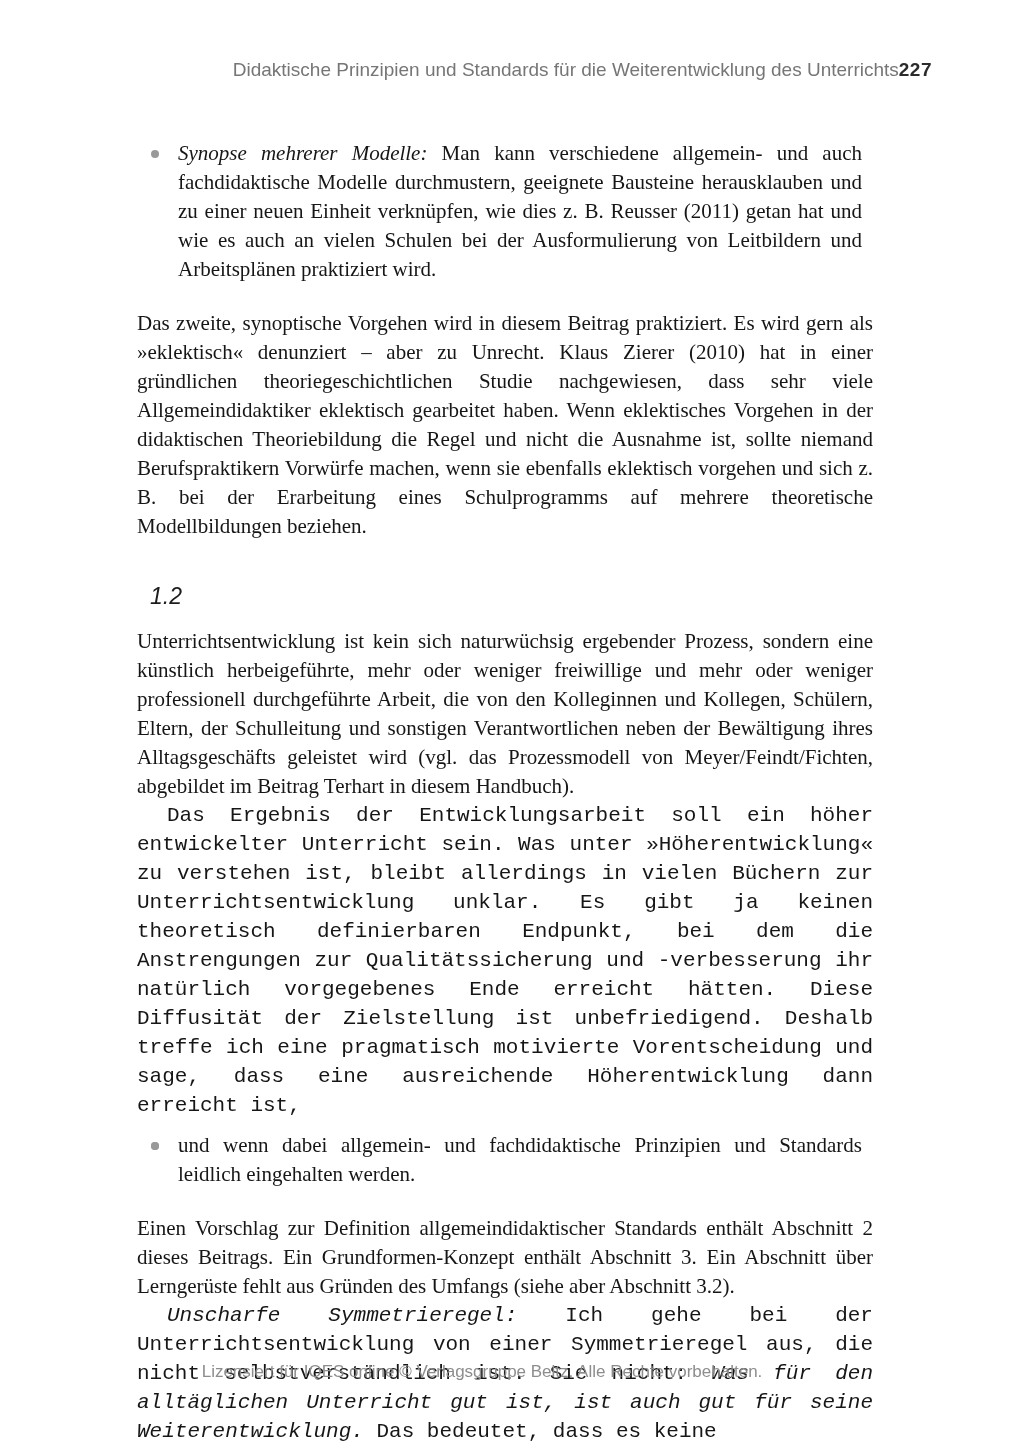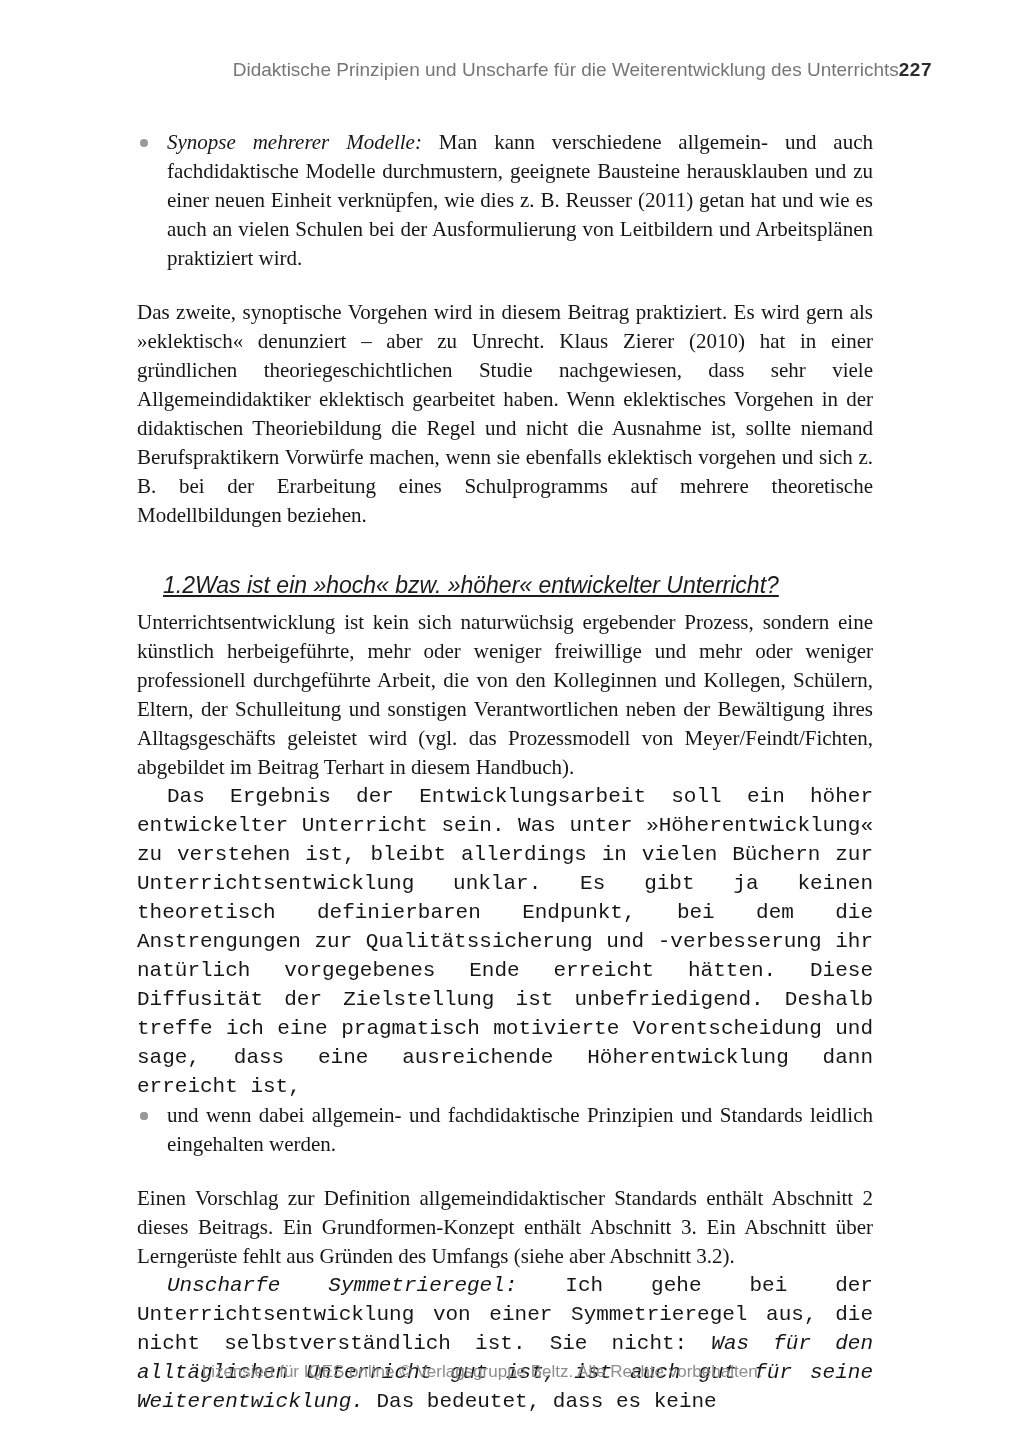--- a/index.html
+++ b/index.html
@@ -54,49 +54,48 @@
   .indent-first {
     text-indent: 30px;
     font-family: Liberation Mono, monospace;
   }
   .lead-italic, .inline-italic {
     font-style: italic;
   }
   
   ul.bullets {
     list-style: none;
-    margin: 0;
+    margin: 11px;
     padding: 0;
   }
   ul.bullets li {
     position: relative;
     padding-left: 30px;
     text-align: justify;
   }
   ul.bullets li .dot {
     position: absolute;
     left: 3px;
     top: 11px;
     width: 8px;
     height: 8px;
     border-radius: 50%;
     background: #999999;
   }
   
   .section-heading {
     display: flex;
     margin-top: 40px;
-    margin-bottom: 8px;
+    margin-bottom: 16px;
     font-family: "Liberation Sans", sans-serif;
     font-style: italic;
     font-size: 23px;
     line-height: 30px;
     color: #1c1c1c;
-    text-align: right;
-    text-decoration: underline;
+    text-align: center;
   }
   .section-heading .section-number {
     flex: 0 0 58px;
   }
   
   .footer-license {
     position: absolute;
     top: 1362px;
     left: 0;
     width: 964px;
@@ -105,37 +104,36 @@
     font-size: 17px;
     color: #8d8d8d;
   }
 </style>
 </head>
 <body>
 
 <div class="page">
 
   <div class="running-head">
-    <span>Didaktische Prinzipien und Unscharfe für die Weiterentwicklung des Unterrichts</span><span class="page-number">227</span>
+    <span>Didaktische Prinzipien und Standards für die Weiterentwicklung des Unterrichts</span><span class="page-number">227</span>
   </div>
 
   <div class="text-column">
 
     <ul class="bullets">
       <li>
         <span class="dot"></span>
         <span class="lead-italic">Synopse mehrerer Modelle:</span><span> Man kann verschiedene allgemein- und auch fachdidaktische Modelle durchmustern, geeignete Bausteine herausklauben und zu einer neuen Einheit verknüpfen, wie dies z. B. Reusser (2011) getan hat und wie es auch an vielen Schulen bei der Ausformulierung von Leitbildern und Arbeitsplänen praktiziert wird.</span>
       </li>
     </ul>
 
     <p class="para-spaced">Das zweite, synoptische Vorgehen wird in diesem Beitrag praktiziert. Es wird gern als »eklektisch« denunziert – aber zu Unrecht. Klaus Zierer (2010) hat in einer gründlichen theoriegeschichtlichen Studie nachgewiesen, dass sehr viele Allgemeindidaktiker eklektisch gearbeitet haben. Wenn eklektisches Vorgehen in der didaktischen Theoriebildung die Regel und nicht die Ausnahme ist, sollte niemand Berufspraktikern Vorwürfe machen, wenn sie ebenfalls eklektisch vorgehen und sich z. B. bei der Erarbeitung eines Schulprogramms auf mehrere theoretische Modellbildungen beziehen.</p>
 
     <div class="section-heading">
       <span class="section-number">1.2</span>
-      <span class="section-title">Was ist ein »hoch« bzw. »höher« entwickelter Unterricht?</span>
     </div>
 
     <p>Unterrichtsentwicklung ist kein sich naturwüchsig ergebender Prozess, sondern eine künstlich herbeigeführte, mehr oder weniger freiwillige und mehr oder weniger professionell durchgeführte Arbeit, die von den Kolleginnen und Kollegen, Schülern, Eltern, der Schulleitung und sonstigen Verantwortlichen neben der Bewältigung ihres Alltagsgeschäfts geleistet wird (vgl. das Prozessmodell von Meyer/Feindt/Fichten, abgebildet im Beitrag Terhart in diesem Handbuch).</p>
 
     <p class="indent-first">Das Ergebnis der Entwicklungsarbeit soll ein höher entwickelter Unterricht sein. Was unter »Höherentwicklung« zu verstehen ist, bleibt allerdings in vielen Büchern zur Unterrichtsentwicklung unklar. Es gibt ja keinen theoretisch definierbaren Endpunkt, bei dem die Anstrengungen zur Qualitätssicherung und -verbesserung ihr natürlich vorgegebenes Ende erreicht hätten. Diese Diffusität der Zielstellung ist unbefriedigend. Deshalb treffe ich eine pragmatisch motivierte Vorentscheidung und sage, dass eine ausreichende Höherentwicklung dann erreicht ist,</p>
 
     <ul class="bullets">
       <li>
         <span class="dot"></span>
       </li>

